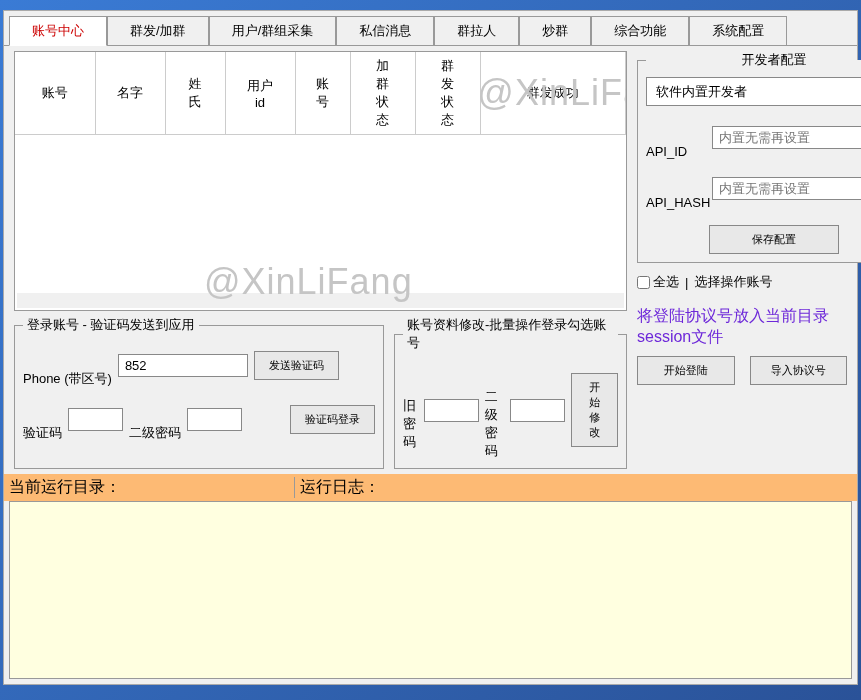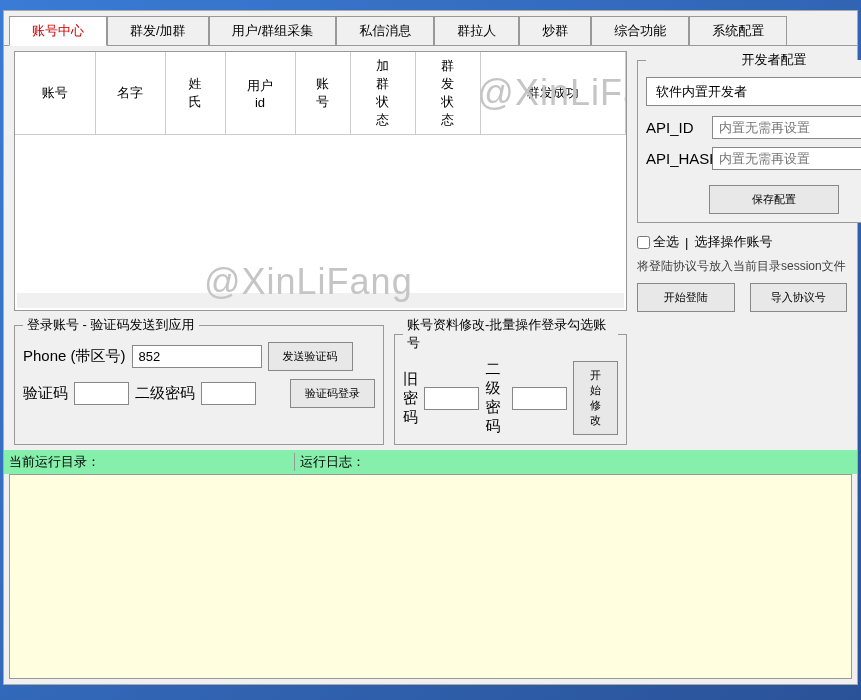--- a/index.html
+++ b/index.html
@@ -126,45 +126,45 @@
       border: 1px solid #999;
       padding: 8px;
       background: #f0f0f0;
     }
     legend { padding: 0 4px; font-size: 13px; }
     .group-login { flex: 0 0 370px; }
     .group-modify { flex: 1; }
     .group-dev legend { text-align: center; width: 100%; }
     .row { display: flex; align-items: center; margin-bottom: 8px; gap: 6px; }
     .row:last-child { margin-bottom: 0; }
-    label.lbl { font-size: 15px; }
+    label.lbl { font-size: 13px; margin-top: 28px; }
     input[type="text"], select {
       border: 1px solid #888;
       padding: 3px 6px;
       font-size: 13px;
       background: #fff;
       font-family: inherit;
     }
     button.btn {
       padding: 6px 14px;
       border: 1px solid #888;
       background: #e8e8e8;
       cursor: pointer;
       font-family: inherit;
       font-size: 11px;
     }
     .checkbox-row { display: flex; flex-wrap: wrap; gap: 10px; margin-bottom: 10px; }
     .checkbox-item { display: flex; align-items: center; gap: 3px; }
     .side-legend { text-align: center; display: block; margin: 0 auto; }
-    .red-text { color: #404040; font-size: 12px; }
+    .red-text { color: #6d28d9; font-size: 16px; }
     .status-row {
       display: flex;
       padding: 3px 5px;
-      font-size: 13px;
-      background: #86efac;
+      font-size: 16px;
+      background: #fdba74;
     }
     .status-part1 { width: 280px; }
     .log-area {
       flex: 1;
       background: #ffffe0;
       margin: 0 5px 5px 5px;
       border: 1px solid #999;
       position: relative;
       overflow: hidden;
     }
@@ -262,21 +262,21 @@
           <div class="row">
             <label class="lbl" style="width:60px">API_HASH</label>
             <input type="text" style="flex: 1 1 0%;" placeholder="内置无需再设置">
           </div>
           <div style="text-align:center;margin-top:15px">
             <button class="btn" style="width:130px">保存配置</button>
           </div>
         </fieldset>
 
         <div>
-          <div class="row" style="margin-bottom:7px">
+          <div class="row" style="margin-bottom:15px">
             <label class="checkbox-item">
               <input type="checkbox" style="">
                 <span>全选</span>
             </label>
             <span>|</span>
             <span>选择操作账号</span>
           </div>
           <div class="red-text">将登陆协议号放入当前目录session文件</div>
           <div class="row" style="margin-top:8px;gap:15px;justify-content:space-between">
             <button class="btn" style="flex:1">开始登陆</button>

